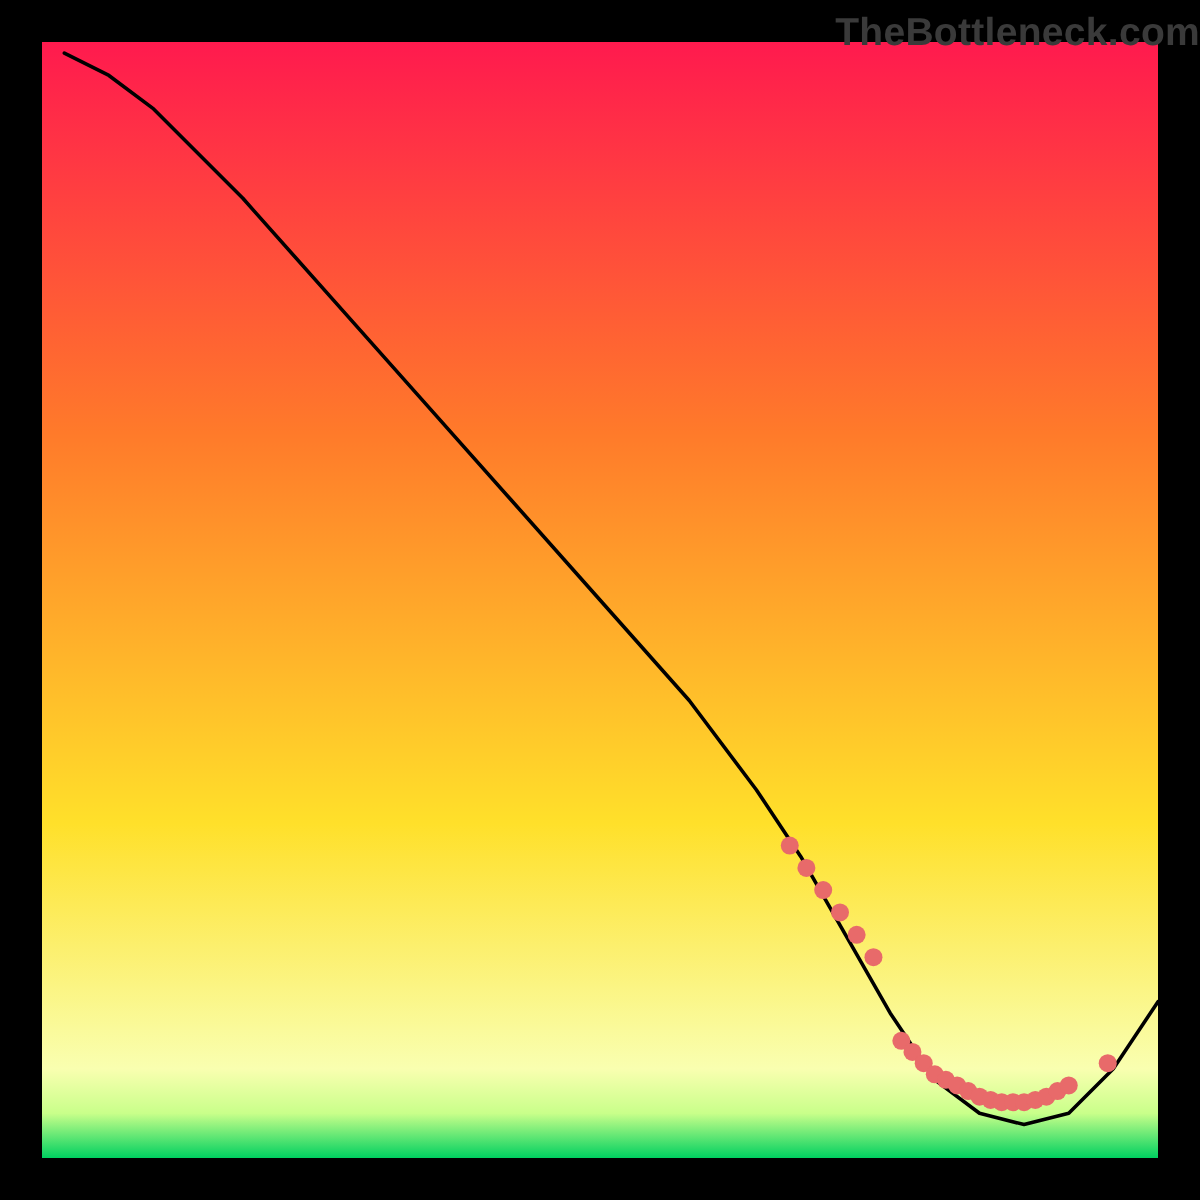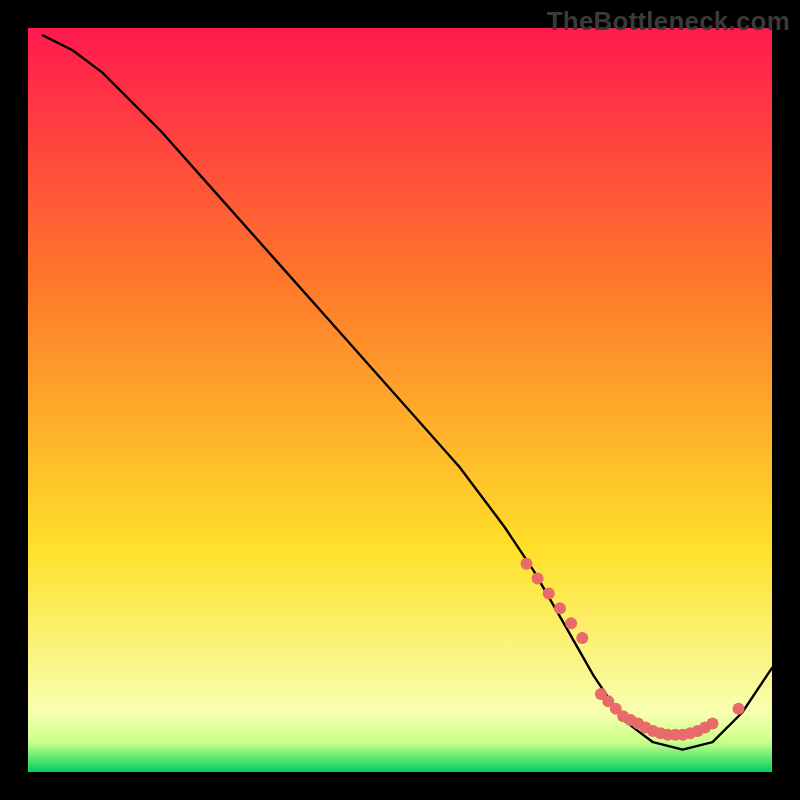--- a/index.html
+++ b/index.html
@@ -12,21 +12,21 @@
   }
   .frame {
     position: relative;
     width: 800px;
     height: 800px;
     background: #000;
   }
   .watermark {
     position: absolute;
     top: 6px;
-    right: 10px;
+    right: 0;
     color: #3a3a3a;
     font-size: 26px;
     font-weight: 600;
     letter-spacing: 0.2px;
     z-index: 10;
   }
   svg.plot {
     position: absolute;
     left: 0;
     top: 0;

